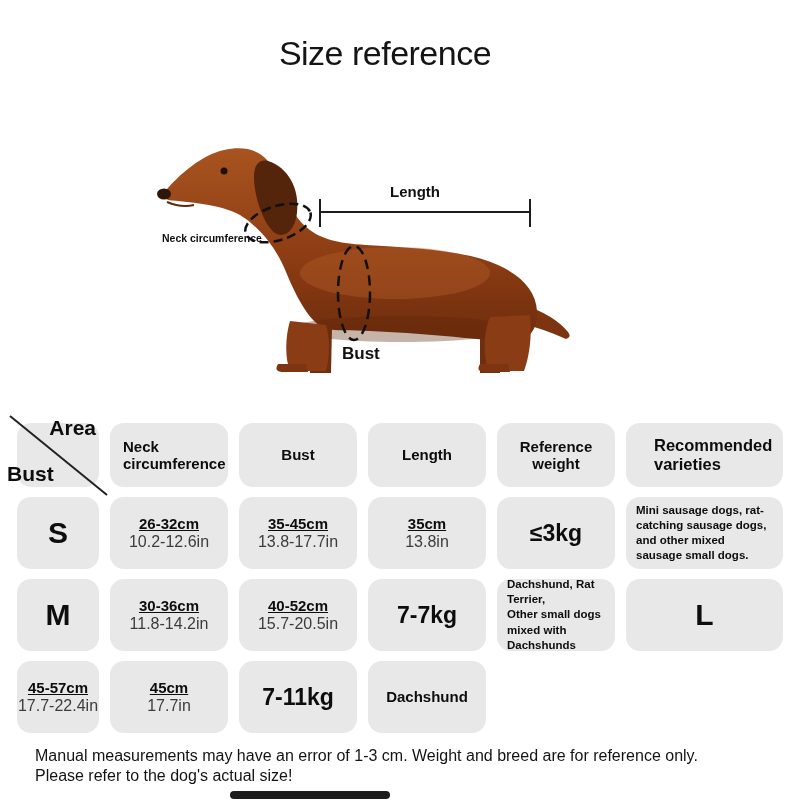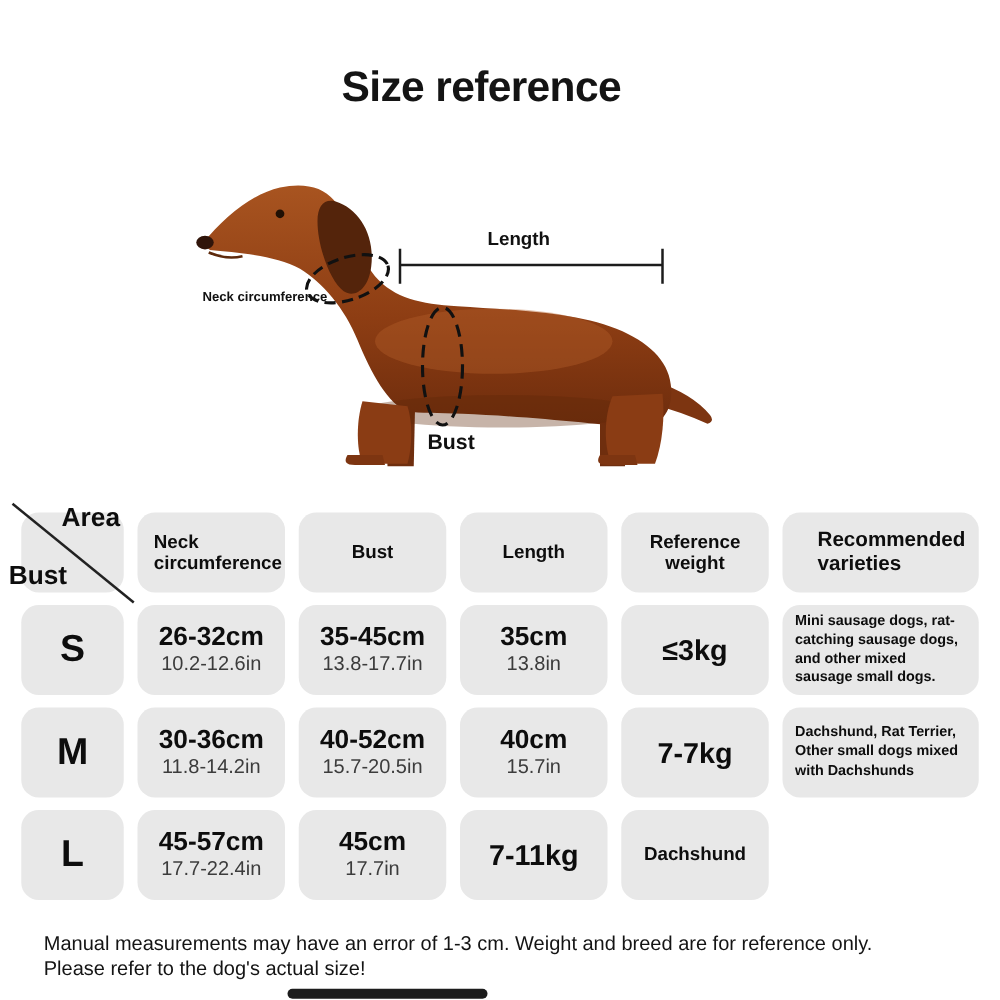--- a/index.html
+++ b/index.html
@@ -2,51 +2,51 @@
 <html><head>
 <meta charset="utf-8">
 <style>
   html,body{margin:0;padding:0;background:#ffffff;}
   .page{
     position:relative;width:800px;height:800px;background:#ffffff;overflow:hidden;
     font-family:"Liberation Sans","DejaVu Sans",sans-serif;color:#0d0d0d;
   }
   .title{
     position:absolute;top:34px;left:0;width:770px;text-align:center;
-    font-size:34px;font-weight:bold;letter-spacing:-0.5px;color:#141414;margin-top:17px;
+    font-size:34px;font-weight:normal;letter-spacing:-0.5px;color:#141414;
   }
   
   .dog-area{position:absolute;left:140px;top:133px;width:430px;height:250px;}
   .dog-area svg{position:absolute;left:0;top:0;}
   .lbl{position:absolute;font-weight:bold;color:#111;white-space:nowrap;}
   .lbl-length{left:250px;top:50px;font-size:15px;}
   .lbl-neck{left:22px;top:99px;font-size:10.5px;}
   .lbl-bust{left:202px;top:211px;font-size:17px;}
   
   .size-table{
-    position:absolute;left:17px;top:410px;
+    position:absolute;left:17px;top:423px;
     display:grid;
     grid-template-columns:82px 118px 118px 118px 118px 157px;
     grid-template-rows:64px 72px 72px 72px;
     column-gap:11px;row-gap:10px;
   }
   .cell{
     background:#e8e8e8;border-radius:14px;
     display:flex;flex-direction:column;align-items:center;justify-content:center;
     text-align:center;position:relative;
   }
   .cell.hdr{font-weight:bold;font-size:15px;line-height:1.15;}
   .cell.hdr-left{align-items:flex-start;text-align:left;padding-left:13px;box-sizing:border-box;}
   .cell.hdr-varieties{font-size:16.5px;align-items:flex-start;text-align:left;padding-left:28px;box-sizing:border-box;}
   .corner{overflow:visible;}
   .corner .corner-top{position:absolute;top:-7px;right:3px;font-size:21px;font-weight:bold;}
   .corner .corner-bottom{position:absolute;bottom:1px;left:-10px;font-size:21px;font-weight:bold;}
   .corner svg{position:absolute;left:0;top:0;overflow:visible;}
   .size-letter{font-size:30px;font-weight:bold;}
-  .cm{font-size:21px;font-weight:bold;line-height:1.15;}
+  .cm{font-size:15px;font-weight:bold;line-height:1.15;text-decoration:underline;}
   .in{font-size:16px;color:#3c3c3c;line-height:1.2;}
   .weight{font-size:23px;font-weight:bold;}
   .varieties{font-size:11.5px;font-weight:bold;line-height:1.32;text-align:left;
     padding:0 10px;box-sizing:border-box;white-space:pre-line;}
   .varieties-l{font-size:15px;font-weight:bold;}
   
   .footer-note{
     position:absolute;left:35px;top:746px;width:740px;
     font-size:16px;font-weight:normal;line-height:1.28;white-space:pre-line;color:#141414;
   }
@@ -164,24 +164,20 @@
     </div>
     <div class="cell">
       <span class="cm">30-36cm</span>
       <span class="in">11.8-14.2in</span>
     </div>
     <div class="cell">
       <span class="cm">40-52cm</span>
       <span class="in">15.7-20.5in</span>
     </div>
     <div class="cell">
-      <span class="cm">40cm</span>
-      <span class="in">15.7in</span>
-    </div>
-    <div class="cell">
       <span class="weight">7-7kg</span>
     </div>
     <div class="cell">
       <span class="varieties">Dachshund, Rat Terrier,
 Other small dogs mixed with Dachshunds</span>
     </div>
 
     <div class="cell">
       <span class="size-letter">L</span>
     </div>

